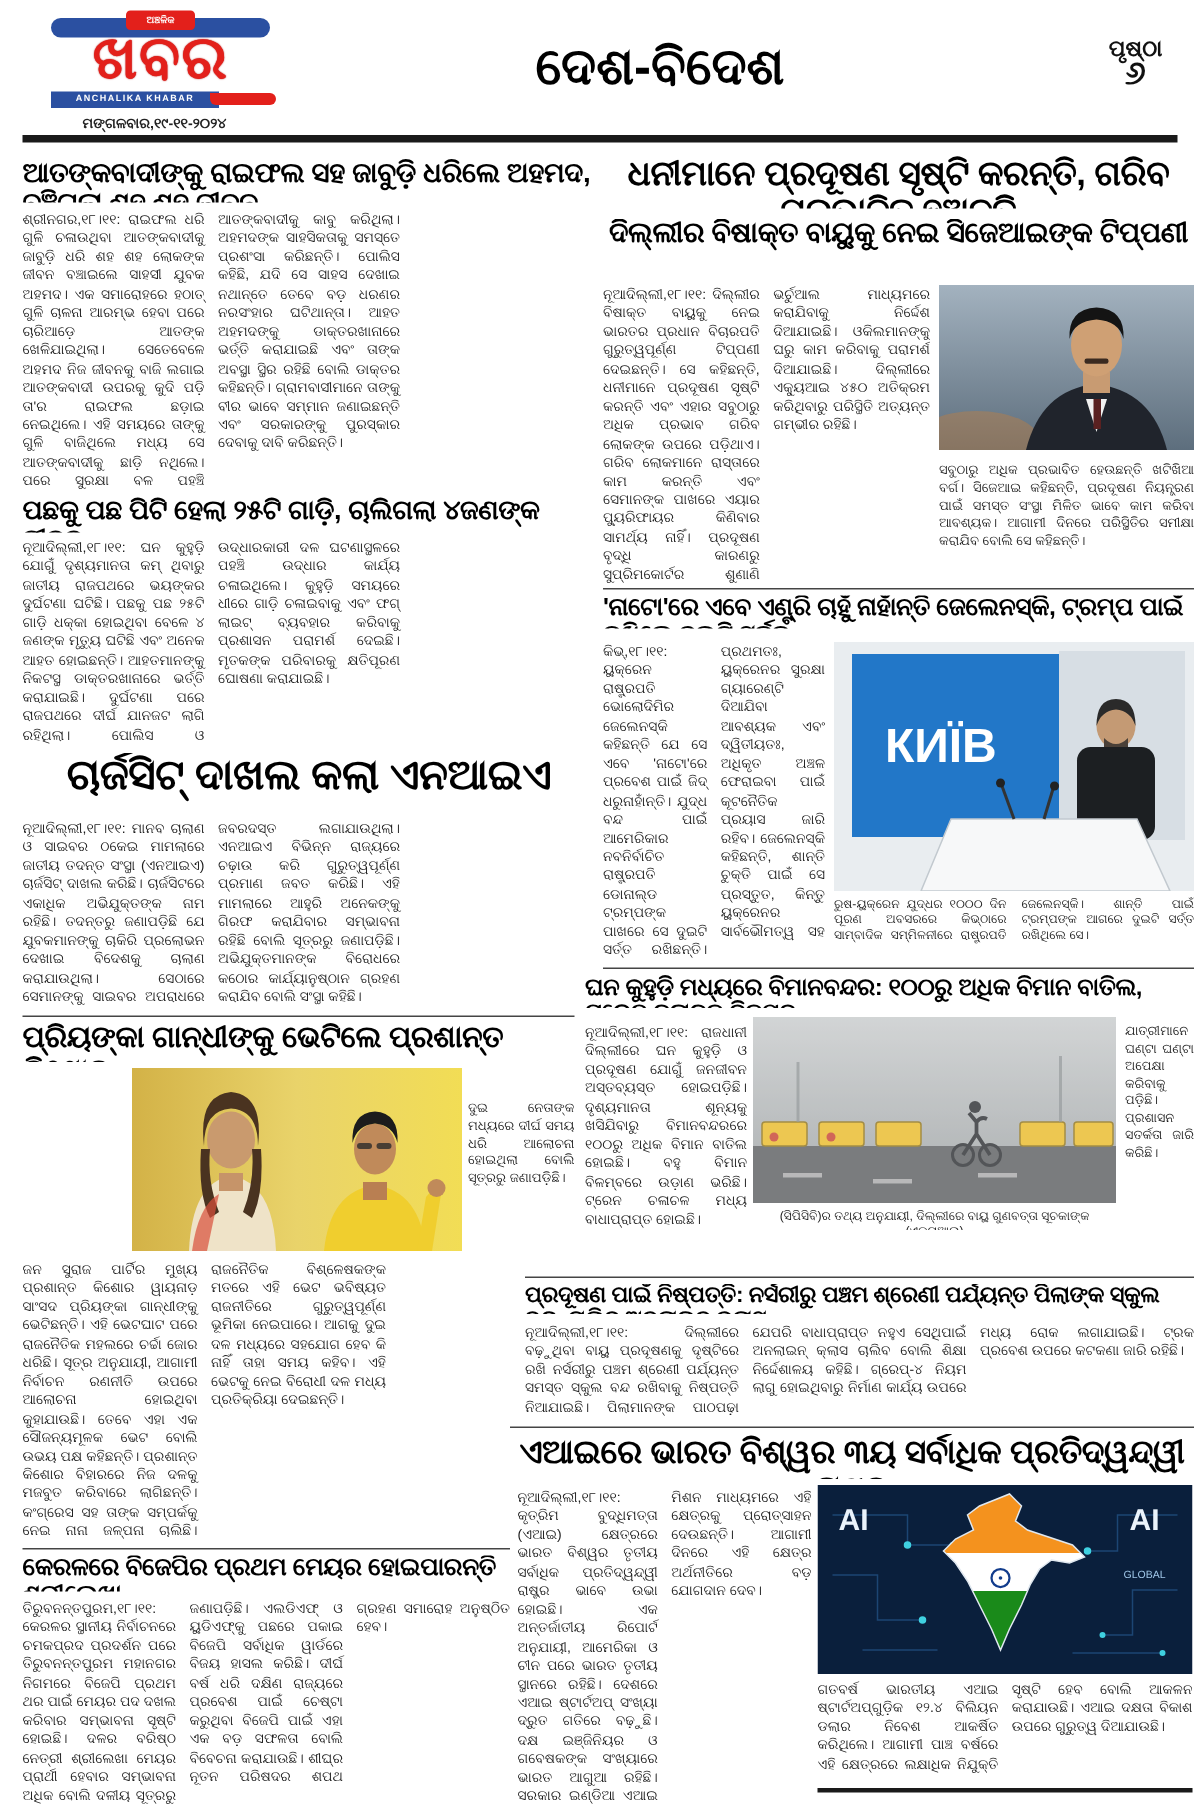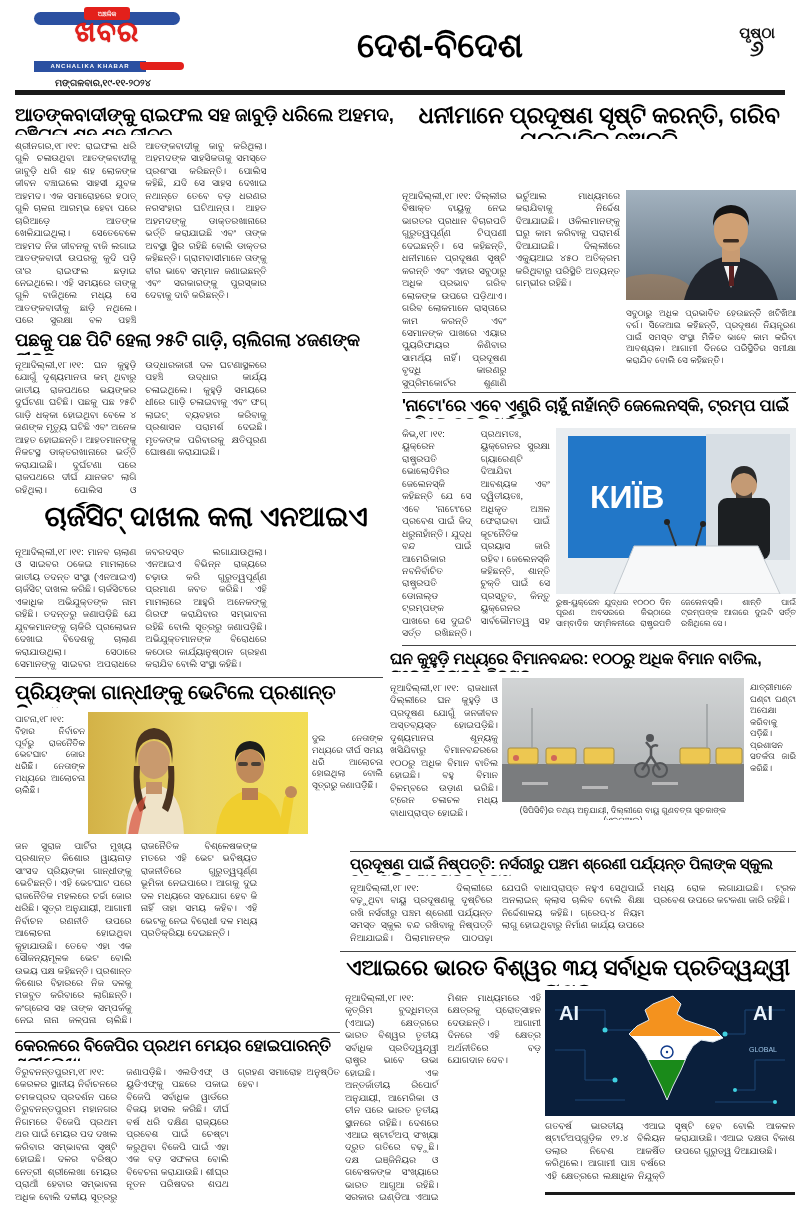--- a/index.html
+++ b/index.html
@@ -11,21 +11,21 @@
   .body-txt{font-size:9.3px;line-height:1.34;text-align:justify;color:#1c1c1c;overflow:hidden;
             column-gap:9px;column-fill:auto;}
   .cap{font-size:8.2px;line-height:1.25;color:#222;overflow:hidden;}
   .rule{background:#1a1a1a;}
   .thinrule{background:#444;height:1px;}
   
   .logo-wrap{width:158px;height:78px;}
   .logo-topbar{position:absolute;left:6px;top:8px;width:146px;height:13px;background:#2b50a1;border-radius:7px;}
   .logo-tab{position:absolute;left:56px;top:3px;width:46px;height:13px;background:#e3201b;border-radius:3px;
             color:#fff;font-size:6.5px;font-weight:700;text-align:center;line-height:13px;overflow:hidden;}
-  .logo-main{position:absolute;left:0;top:13px;width:158px;text-align:center;font-size:28px;font-weight:800;
+  .logo-main{position:absolute;left:0;top:13px;width:158px;text-align:center;font-size:40px;font-weight:800;
              color:#e3201b;letter-spacing:1px;line-height:1.1;text-shadow:0 0 1px #a00;}
   .logo-subbar{position:absolute;left:6px;top:57px;width:112px;height:11px;background:#2b50a1;color:#fff;
                font-size:6px;font-weight:700;letter-spacing:1px;text-align:center;line-height:11px;overflow:hidden;}
   .logo-swoosh{position:absolute;left:112px;top:58px;width:44px;height:8px;background:#e3201b;border-radius:0 8px 8px 8px;}
   .date-line{font-size:9.5px;font-weight:700;color:#222;}
   .section-title{font-size:34px;font-weight:800;color:#000;text-align:center;letter-spacing:0;}
   .page-label{font-size:15px;font-weight:800;text-align:center;margin-top:12px;}
   .page-num{font-size:22px;font-weight:700;text-align:center;}
   svg{display:block;}
 </style>
@@ -47,20 +47,21 @@
 
   <div class="abs page-label" style="left:725px;top:12px;width:64px;">ପୃଷ୍ଠା</div>
   <div class="abs page-num" style="left:725px;top:36px;width:64px;">୬</div>
 
   <div class="abs rule" style="left:15px;top:90px;width:770px;height:5px;"></div>
 
   <div class="abs hl" style="left:15px;top:105px;width:382px;height:30px;font-size:18.5px;">ଆତଙ୍କବାଦୀଙ୍କୁ ରାଇଫଲ ସହ ଜାବୁଡ଼ି ଧରିଲେ ଅହମଦ, ବଞ୍ଚିଗଲା ଶହ ଶହ ଜୀବନ</div>
   <div class="abs body-txt" style="left:15px;top:140px;width:382px;height:188px;columns:3;">ଶ୍ରୀନଗର,୧୮।୧୧: ରାଇଫଲ ଧରି ଗୁଳି ଚଳାଉଥିବା ଆତଙ୍କବାଦୀକୁ ଜାବୁଡ଼ି ଧରି ଶହ ଶହ ଲୋକଙ୍କ ଜୀବନ ବଞ୍ଚାଇଲେ ସାହସୀ ଯୁବକ ଅହମଦ। ଏକ ସମାରୋହରେ ହଠାତ୍ ଗୁଳି ଚାଳନା ଆରମ୍ଭ ହେବା ପରେ ଚାରିଆଡ଼େ ଆତଙ୍କ ଖେଳିଯାଇଥିଲା। ସେତେବେଳେ ଅହମଦ ନିଜ ଜୀବନକୁ ବାଜି ଲଗାଇ ଆତଙ୍କବାଦୀ ଉପରକୁ କୁଦି ପଡ଼ି ତା'ର ରାଇଫଲ ଛଡ଼ାଇ ନେଇଥିଲେ। ଏହି ସମୟରେ ତାଙ୍କୁ ଗୁଳି ବାଜିଥିଲେ ମଧ୍ୟ ସେ ଆତଙ୍କବାଦୀକୁ ଛାଡ଼ି ନଥିଲେ। ପରେ ସୁରକ୍ଷା ବଳ ପହଞ୍ଚି ଆତଙ୍କବାଦୀକୁ କାବୁ କରିଥିଲା। ଅହମଦଙ୍କ ସାହସିକତାକୁ ସମସ୍ତେ ପ୍ରଶଂସା କରିଛନ୍ତି। ପୋଲିସ କହିଛି, ଯଦି ସେ ସାହସ ଦେଖାଇ ନଥାନ୍ତେ ତେବେ ବଡ଼ ଧରଣର ନରସଂହାର ଘଟିଥାନ୍ତା। ଆହତ ଅହମଦଙ୍କୁ ଡାକ୍ତରଖାନାରେ ଭର୍ତ୍ତି କରାଯାଇଛି ଏବଂ ତାଙ୍କ ଅବସ୍ଥା ସ୍ଥିର ରହିଛି ବୋଲି ଡାକ୍ତର କହିଛନ୍ତି। ଗ୍ରାମବାସୀମାନେ ତାଙ୍କୁ ବୀର ଭାବେ ସମ୍ମାନ ଜଣାଇଛନ୍ତି ଏବଂ ସରକାରଙ୍କୁ ପୁରସ୍କାର ଦେବାକୁ ଦାବି କରିଛନ୍ତି।</div>
 
   <div class="abs hl hl-c" style="left:402px;top:103px;width:394px;height:36px;font-size:23px;">ଧନୀମାନେ ପ୍ରଦୂଷଣ ସୃଷ୍ଟି କରନ୍ତି, ଗରିବ ପ୍ରଭାବିତ ହୁଅନ୍ତି</div>
+  <div class="abs hl hl-c" style="left:402px;top:146px;width:394px;height:28px;font-size:19px;">ଦିଲ୍ଲୀର ବିଷାକ୍ତ ବାୟୁକୁ ନେଇ ସିଜେଆଇଙ୍କ ଟିପ୍ପଣୀ</div>
   <div class="abs body-txt" style="left:402px;top:190px;width:218px;height:200px;columns:2;">ନୂଆଦିଲ୍ଲୀ,୧୮।୧୧: ଦିଲ୍ଲୀର ବିଷାକ୍ତ ବାୟୁକୁ ନେଇ ଭାରତର ପ୍ରଧାନ ବିଚାରପତି ଗୁରୁତ୍ୱପୂର୍ଣ୍ଣ ଟିପ୍ପଣୀ ଦେଇଛନ୍ତି। ସେ କହିଛନ୍ତି, ଧନୀମାନେ ପ୍ରଦୂଷଣ ସୃଷ୍ଟି କରନ୍ତି ଏବଂ ଏହାର ସବୁଠାରୁ ଅଧିକ ପ୍ରଭାବ ଗରିବ ଲୋକଙ୍କ ଉପରେ ପଡ଼ିଥାଏ। ଗରିବ ଲୋକମାନେ ରାସ୍ତାରେ କାମ କରନ୍ତି ଏବଂ ସେମାନଙ୍କ ପାଖରେ ଏୟାର ପ୍ୟୁରିଫାୟର କିଣିବାର ସାମର୍ଥ୍ୟ ନାହିଁ। ପ୍ରଦୂଷଣ ବୃଦ୍ଧି କାରଣରୁ ସୁପ୍ରିମକୋର୍ଟର ଶୁଣାଣି ଭର୍ଚୁଆଲ ମାଧ୍ୟମରେ କରାଯିବାକୁ ନିର୍ଦ୍ଦେଶ ଦିଆଯାଇଛି। ଓକିଲମାନଙ୍କୁ ଘରୁ କାମ କରିବାକୁ ପରାମର୍ଶ ଦିଆଯାଇଛି। ଦିଲ୍ଲୀରେ ଏକ୍ୟୁଆଇ ୪୫୦ ଅତିକ୍ରମ କରିଥିବାରୁ ପରିସ୍ଥିତି ଅତ୍ୟନ୍ତ ଗମ୍ଭୀର ରହିଛି।</div>
 
   <div class="abs" style="left:626px;top:190px;width:170px;height:110px;">
     <svg viewBox="0 0 170 110" width="170" height="110">
       <defs>
         <linearGradient id="cjibg" x1="0" y1="0" x2="0" y2="1">
           <stop offset="0" stop-color="#a3b2bf"></stop>
             <stop offset="1" stop-color="#5d6e7d"></stop>
         </linearGradient>
       </defs>
@@ -101,21 +102,20 @@
       <circle cx="147" cy="96" r="3" fill="#222"></circle>
     </svg>
   </div>
   <div class="abs cap" style="left:556px;top:598px;width:240px;height:44px;columns:2;column-gap:10px;text-align:justify;">ରୁଷ-ୟୁକ୍ରେନ ଯୁଦ୍ଧର ୧୦୦୦ ଦିନ ପୂରଣ ଅବସରରେ କିଭ୍‌ଠାରେ ସାମ୍ବାଦିକ ସମ୍ମିଳନୀରେ ରାଷ୍ଟ୍ରପତି ଜେଲେନସ୍କି। ଶାନ୍ତି ପାଇଁ ଟ୍ରମ୍ପଙ୍କ ଆଗରେ ଦୁଇଟି ସର୍ତ୍ତ ରଖିଥିଲେ ସେ।</div>
 
   <div class="abs hl hl-c" style="left:15px;top:502px;width:382px;height:38px;font-size:28px;">ଚାର୍ଜସିଟ୍ ଦାଖଲ କଲା ଏନଆଇଏ</div>
   <div class="abs body-txt" style="left:15px;top:546px;width:382px;height:130px;columns:3;">ନୂଆଦିଲ୍ଲୀ,୧୮।୧୧: ମାନବ ଚାଲାଣ ଓ ସାଇବର ଠକେଇ ମାମଲାରେ ଜାତୀୟ ତଦନ୍ତ ସଂସ୍ଥା (ଏନଆଇଏ) ଚାର୍ଜସିଟ୍ ଦାଖଲ କରିଛି। ଚାର୍ଜସିଟରେ ଏକାଧିକ ଅଭିଯୁକ୍ତଙ୍କ ନାମ ରହିଛି। ତଦନ୍ତରୁ ଜଣାପଡ଼ିଛି ଯେ ଯୁବକମାନଙ୍କୁ ଚାକିରି ପ୍ରଲୋଭନ ଦେଖାଇ ବିଦେଶକୁ ଚାଲାଣ କରାଯାଉଥିଲା। ସେଠାରେ ସେମାନଙ୍କୁ ସାଇବର ଅପରାଧରେ ଜବରଦସ୍ତ ଲଗାଯାଉଥିଲା। ଏନଆଇଏ ବିଭିନ୍ନ ରାଜ୍ୟରେ ଚଢ଼ାଉ କରି ଗୁରୁତ୍ୱପୂର୍ଣ୍ଣ ପ୍ରମାଣ ଜବତ କରିଛି। ଏହି ମାମଲାରେ ଆହୁରି ଅନେକଙ୍କୁ ଗିରଫ କରାଯିବାର ସମ୍ଭାବନା ରହିଛି ବୋଲି ସୂତ୍ରରୁ ଜଣାପଡ଼ିଛି। ଅଭିଯୁକ୍ତମାନଙ୍କ ବିରୋଧରେ କଠୋର କାର୍ଯ୍ୟାନୁଷ୍ଠାନ ଗ୍ରହଣ କରାଯିବ ବୋଲି ସଂସ୍ଥା କହିଛି।</div>
 
   <div class="abs thinrule" style="left:15px;top:677px;width:368px;"></div>
   <div class="abs hl" style="left:15px;top:682px;width:368px;height:26px;font-size:20px;">ପ୍ରିୟଙ୍କା ଗାନ୍ଧୀଙ୍କୁ ଭେଟିଲେ ପ୍ରଶାନ୍ତ କିଶୋର</div>
-  <div class="abs body-txt" style="left:15px;top:714px;width:70px;height:120px;columns:1;font-size:8.8px;">ପାଟନା,୧୮।୧୧: ବିହାର ନିର୍ବାଚନ ପୂର୍ବରୁ ରାଜନୈତିକ ଭେଟଘାଟ ଜୋର ଧରିଛି। ନେତାଙ୍କ ମଧ୍ୟରେ ଆଲୋଚନା ଚାଲିଛି।</div>
 
   <div class="abs" style="left:88px;top:712px;width:220px;height:122px;">
     <svg viewBox="0 0 220 122" width="220" height="122">
       <defs>
         <linearGradient id="pkbg" x1="0" y1="0" x2="1" y2="0">
           <stop offset="0" stop-color="#d3b247"></stop>
             <stop offset="0.5" stop-color="#e9d36a"></stop>
             <stop offset="1" stop-color="#f2dd55"></stop>
         </linearGradient>
       </defs>

